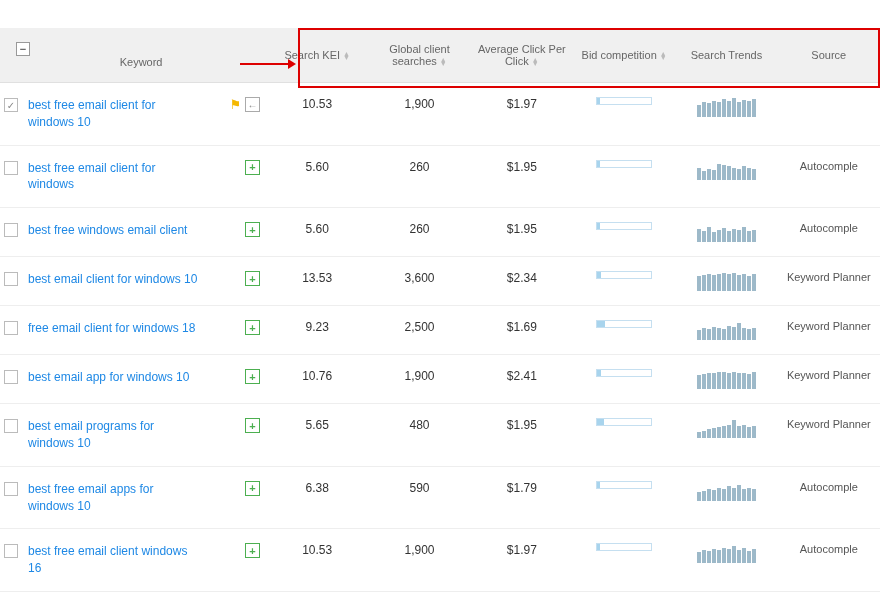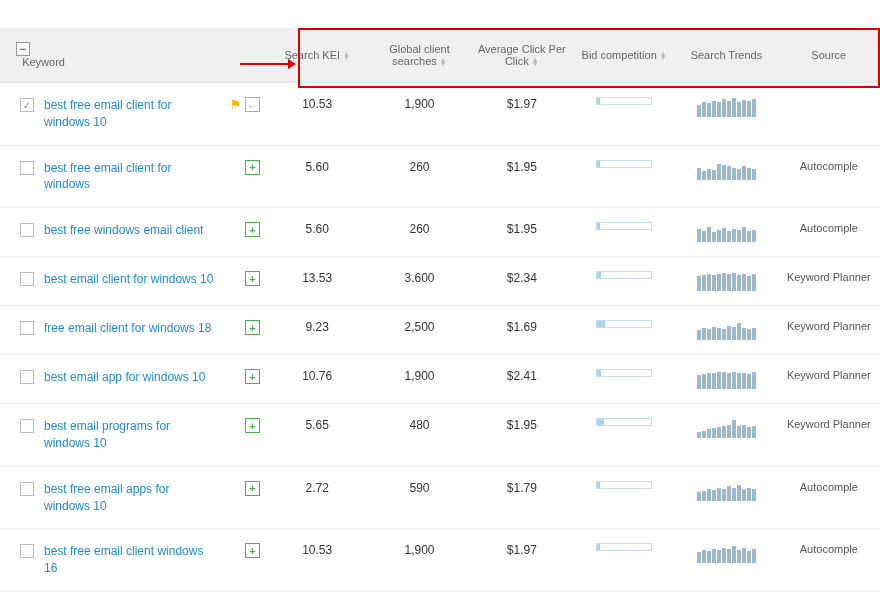--- a/index.html
+++ b/index.html
@@ -1,31 +1,31 @@
 <!DOCTYPE html>
 <html><head>
 <meta charset="utf-8">
 <style>
 * { box-sizing: border-box; margin: 0; padding: 0; }
 body { font-family: Arial, sans-serif; font-size: 12px; color: #333; background: #fff; width: 880px; }
 .table { width: 100%; border-collapse: collapse; }
 .header-row { background: #f0f0f0; }
 .header-row th { padding: 14px 6px; font-weight: normal; color: #666; font-size: 11px; text-align: center; border-bottom: 1px solid #e0e0e0; position: relative; }
-.header-row th:first-child { text-align: left; padding-left: 16px; }
+.header-row th:first-child { text-align: center; padding-left: 16px; }
 .kw-col { width: 260px; }
 .kei-col, .gms-col, .cpc-col, .bid-col, .trends-col, .source-col { width: 100px; }
 .highlight-box { position: absolute; border: 2px solid #d00; top: 28px; left: 298px; width: 582px; height: 60px; pointer-events: none; z-index: 10; }
 .arrow { position: absolute; top: 56px; left: 240px; z-index: 10; pointer-events: none; }
 .arrow-line { display: inline-block; width: 48px; height: 2px; background: #d00; vertical-align: middle; }
 .arrow-head { display: inline-block; width: 0; height: 0; border-left: 8px solid #d00; border-top: 5px solid transparent; border-bottom: 5px solid transparent; vertical-align: middle; }
 .sort-arrows { display: inline-flex; flex-direction: column; margin-left: 3px; vertical-align: middle; line-height: 4px; }
 .sort-arrows span { font-size: 7px; color: #bbb; }
 tbody tr { border-bottom: 1px solid #eee; }
 tbody td { padding: 14px 6px; text-align: center; vertical-align: top; }
-tbody td:first-child { text-align: left; padding-left: 20px; }
+tbody td:first-child { text-align: left; padding-left: 4px; }
 .kw-cell { display: flex; align-items: flex-start; gap: 10px; }
 .checkbox { width: 14px; height: 14px; border: 1px solid #bbb; background: #fff; flex-shrink: 0; margin-top: 1px; display: flex; align-items: center; justify-content: center; cursor: pointer; }
 .checkbox.checked::after { content: "✓"; color: #888; font-size: 10px; }
 .minus-box { width: 14px; height: 14px; border: 1px solid #999; background: #fff; display: flex; align-items: center; justify-content: center; cursor: pointer; }
 .minus-box::after { content: "−"; color: #666; font-size: 11px; font-weight: bold; }
 .kw-link { color: #1e88e5; text-decoration: none; font-size: 12px; line-height: 1.4; max-width: 170px; display: inline-block; cursor: pointer; }
 .kw-icons { margin-left: auto; display: flex; gap: 4px; align-items: flex-start; }
 .flag-icon { color: #f5b800; font-size: 13px; }
 .back-icon { width: 15px; height: 15px; border: 1px solid #aaa; display: flex; align-items: center; justify-content: center; color: #888; font-size: 10px; cursor: pointer; }
 .plus-icon { width: 15px; height: 15px; border: 1.5px solid #4caf50; display: flex; align-items: center; justify-content: center; color: #4caf50; font-size: 11px; font-weight: bold; cursor: pointer; }
@@ -329,21 +329,21 @@
         <tr>
           <td>
             <div class="kw-cell">
               <div class="checkbox"></div>
               <a class="kw-link">best free email apps for windows 10</a>
               <div class="kw-icons">
                 <span class="plus-icon">+</span>
               </div>
             </div>
           </td>
-          <td>2.72</td>
+          <td>6.38</td>
           <td>590</td>
           <td>$1.79</td>
           <td>
             <div class="bid-bar">
               <div class="bid-fill" style="width: 6%;"></div>
             </div>
           </td>
           <td>
             <div class="trends">
               <span style="height: 8.8px;"></span>

